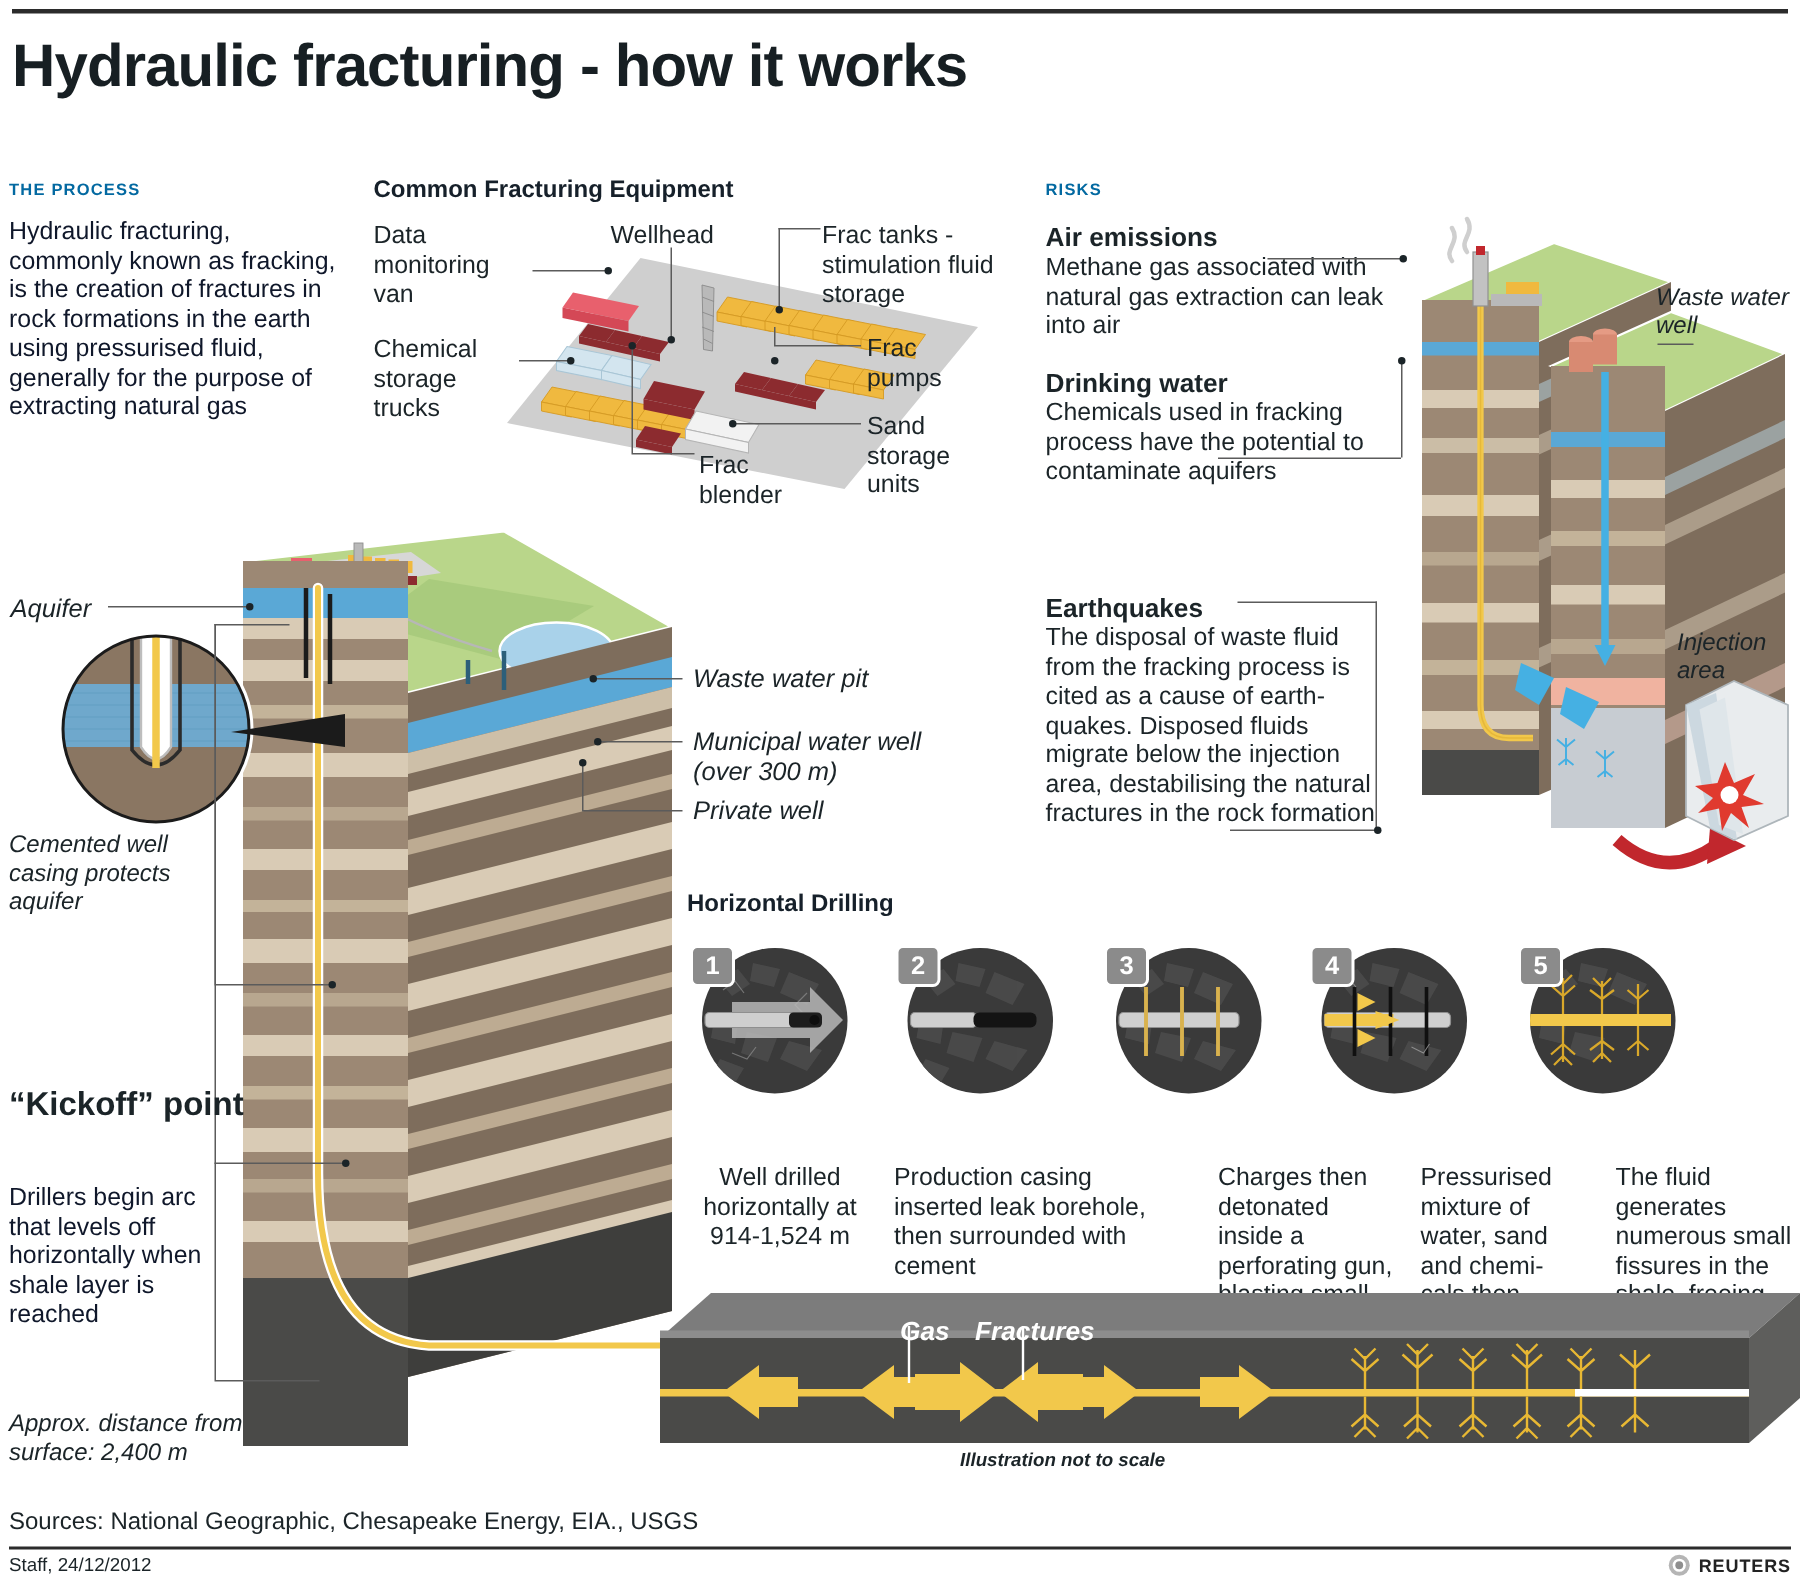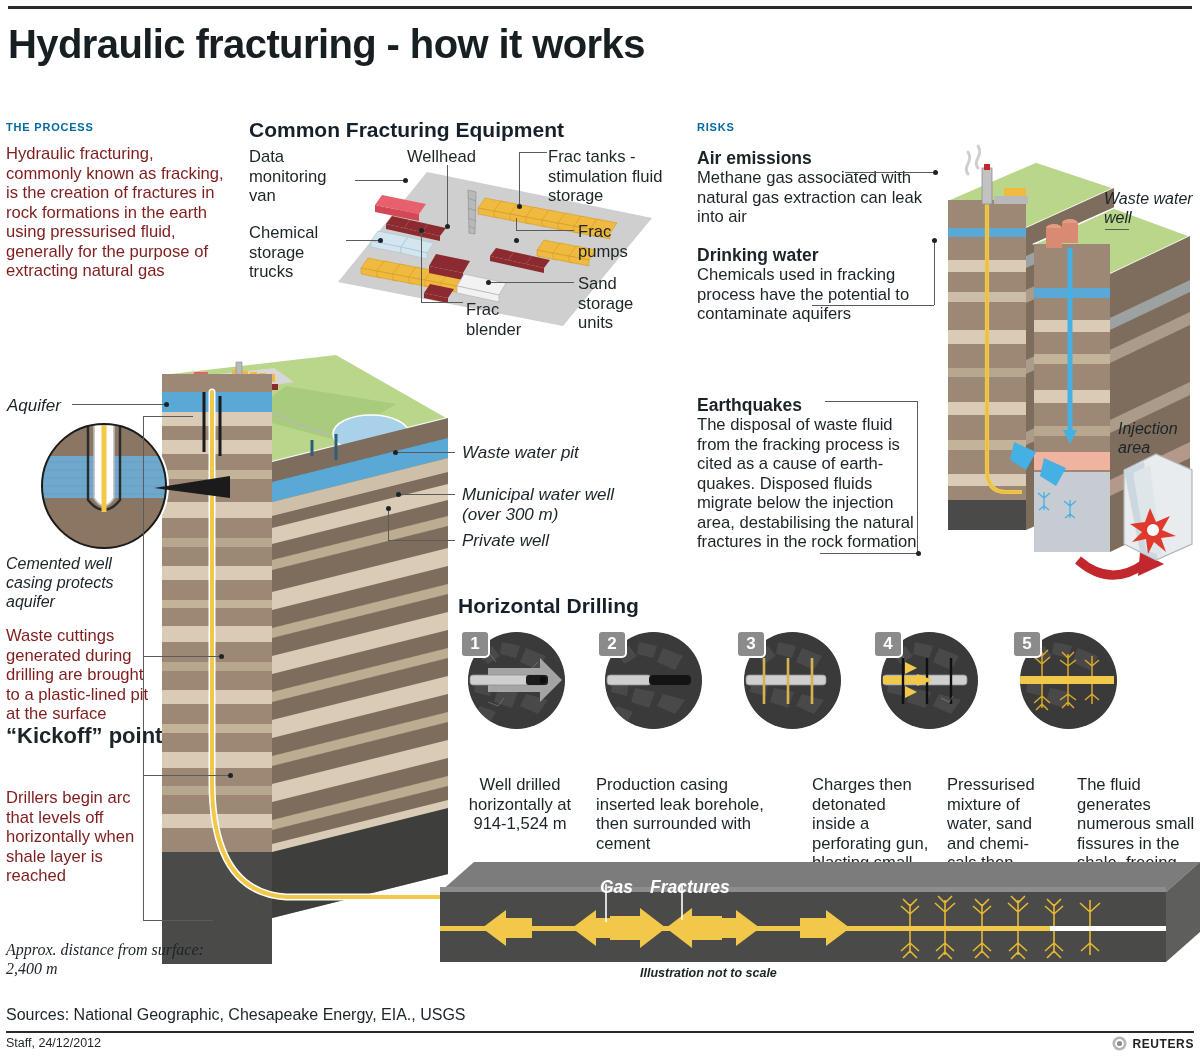--- a/index.html
+++ b/index.html
@@ -19,23 +19,23 @@
     font-size:40px; font-weight:bold; letter-spacing:-0.6px;
     font-family:"Liberation Sans", sans-serif; color:#171f23;
     white-space:nowrap;
   }
 
   
   .kicker {
     font-size:11px; font-weight:bold; letter-spacing:0.8px;
     color:#0369a1; text-transform:uppercase;
   }
-  .subhead { font-size:21px; font-weight:bold; color:#16202a;text-align:center; }
-
-  .body-txt { font-size:16.6px; line-height:19.5px; color:#7f1d1d; }
+  .subhead { font-size:16px; font-weight:bold; color:#16202a;text-align:center; }
+
+  .body-txt { font-size:16.6px; line-height:19.5px; color:#0f172a; }
 
   
   #process-kicker { position:absolute; left:6px; top:121px; }
   #process-body { position:absolute; left:6px; top:144px; width:222px; }
 
   
   #equip-head { position:absolute; left:249px; top:118px; }
   .eq-lbl { position:absolute; font-size:16.6px; line-height:19.5px; }
   #eq-data { left:249px; top:147px; width:95px; }
   #eq-well { left:407px; top:147px; }
@@ -63,21 +63,21 @@
   .risk-b { font-size:16.6px; line-height:19.5px; }
 
   
   #lbl-aquifer { position:absolute; left:7px; top:396px; font-size:17px; font-style:italic; }
   #lbl-cement { position:absolute; left:6px; top:554px; width:150px;
                 font-size:16px; line-height:19px; font-style:italic; }
   #lbl-waste-cut { position:absolute; left:6px; top:626px; width:150px; }
   #lbl-kick-t { position:absolute; left:6px; top:723px; font-size:22px; font-weight:bold;text-align:center; }
   #lbl-kick-b { position:absolute; left:6px; top:788px; width:150px; }
   #lbl-approx { position:absolute; left:6px; top:940px; width:210px;
-                font-size:16px; line-height:19px; font-style:italic;font-family:Liberation Serif, serif; }
+                font-size:16px; line-height:19px; font-style:italic; }
 
   #lbl-wwpit { position:absolute; left:462px; top:443px; font-size:17px; font-style:italic; }
   #lbl-muni { position:absolute; left:462px; top:485px; width:190px;
               font-size:17px; line-height:19.5px; font-style:italic; }
   #lbl-priv { position:absolute; left:462px; top:531px; font-size:17px; font-style:italic; }
 
   
   #hd-head { position:absolute; left:458px; top:594px; }
   .hd-col { position:absolute; top:775px; font-size:16.6px; line-height:19.5px; }
   .step-badge {
@@ -501,21 +501,20 @@
   <div class="ln ln-v" style="left:143px; top:416px; height:240px;"></div>
   <div class="ln ln-h" style="left:143px; top:656px; width:80px;"></div>
   <div class="dot" style="left:219px; top:654px;"></div>
   <div class="ln ln-h" style="left:143px; top:775px; width:88px;"></div>
   <div class="dot" style="left:228px; top:773px;"></div>
   <div class="ln ln-v" style="left:143px; top:416px; height:504px;"></div>
   <div class="ln ln-h" style="left:143px; top:920px; width:70px;"></div>
 
   <div id="lbl-aquifer">Aquifer</div>
   <div id="lbl-cement">Cemented well casing protects aquifer</div>
-  <div id="lbl-waste-cut" class="body-txt">Waste cuttings generated during drilling are brought to a plastic-lined pit at the surface</div>
   <div id="lbl-kick-t">“Kickoff” point</div>
   <div id="lbl-kick-b" class="body-txt">Drillers begin arc that levels off horizontally when shale layer is reached</div>
   <div id="lbl-approx">Approx. distance from surface:  2,400 m</div>
 
   <div class="ln ln-h" style="left:397px; top:452px; width:58px;"></div>
   <div class="dot" style="left:393px; top:450px;"></div>
   <div class="ln ln-h" style="left:400px; top:494px; width:55px;"></div>
   <div class="dot" style="left:396px; top:492px;"></div>
   <div class="ln ln-h" style="left:388px; top:540px; width:67px;"></div>
   <div class="ln ln-v" style="left:388px; top:508px; height:32px;"></div>

